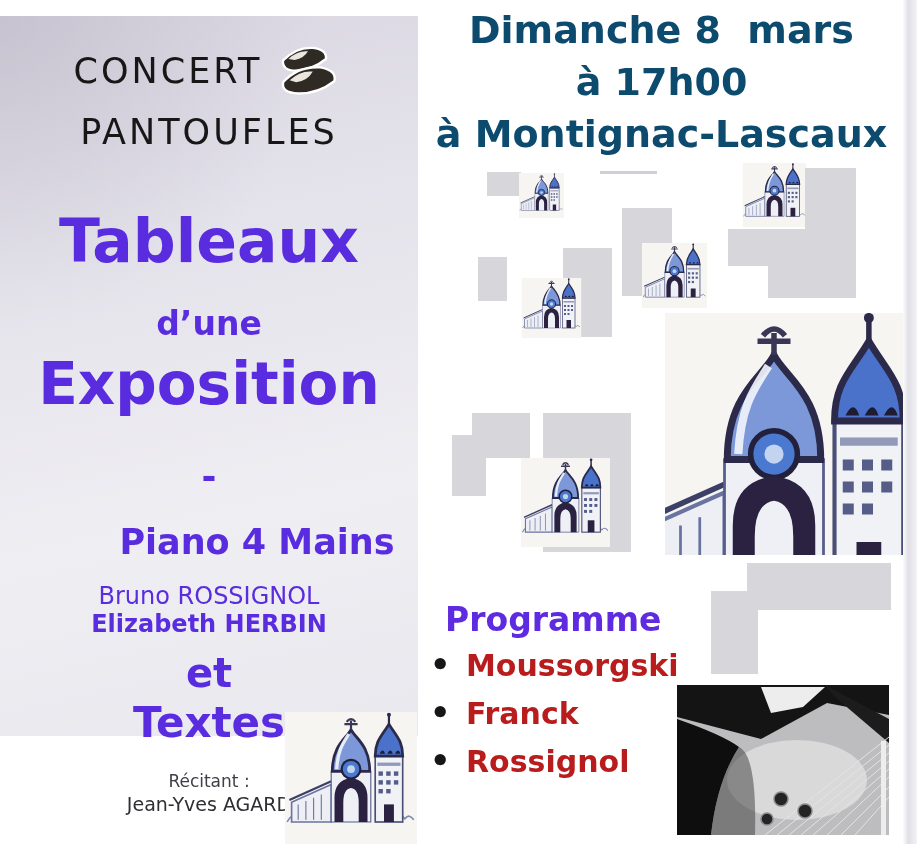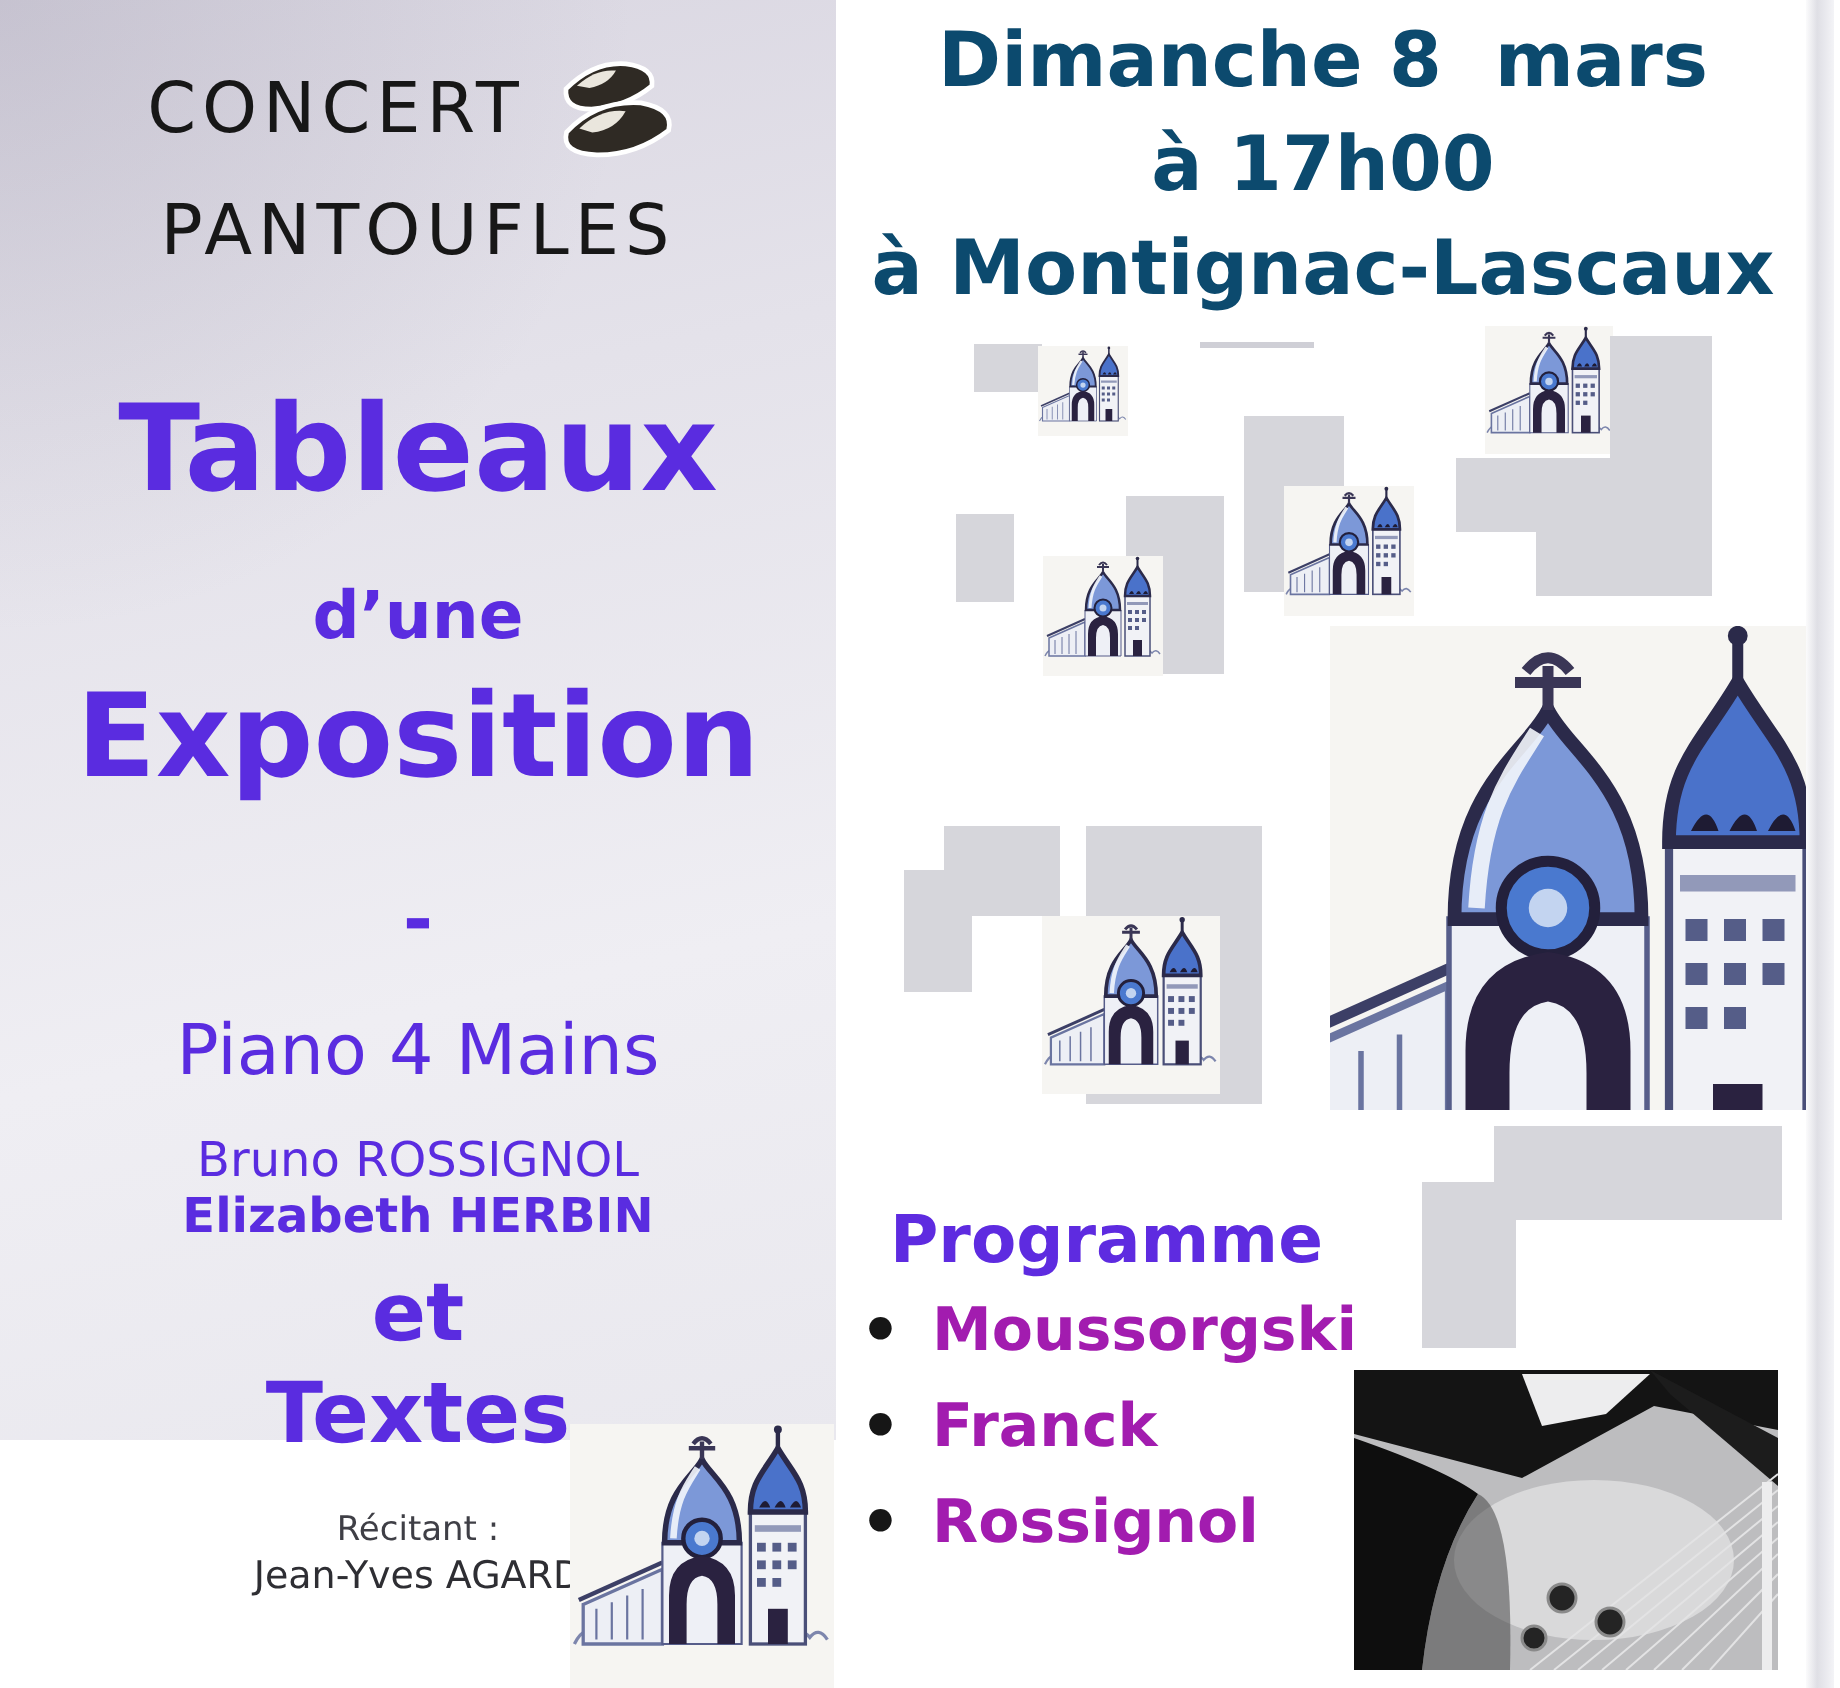--- a/index.html
+++ b/index.html
@@ -3,37 +3,37 @@
 <meta charset="utf-8">
 <style>
   * { margin:0; padding:0; box-sizing:border-box; }
   html,body { background:#ffffff; }
   #poster {
     position:relative; width:920px; height:844px; overflow:hidden;
     background:#ffffff; font-family:"DejaVu Sans","Liberation Sans",sans-serif;
   }
   
   .left-panel {
-    position:absolute; left:0; top:0; width:418px; height:720px;
+    position:absolute; left:0; top:16px; width:418px; height:720px;
     background:
       radial-gradient(circle at 0% 0%, rgba(150,145,165,.28), rgba(150,145,165,0) 38%),
       linear-gradient(168deg, #d9d6e1 0%, #e4e2ea 30%, #efeef3 68%, #e9e8ee 100%);
   }
   .lp-text { position:absolute; left:0; width:418px; text-align:center; color:#171717; }
   .kicker { font-size:35px; letter-spacing:3px; font-weight:400; }
   .concert-row { position:absolute; top:22px; left:0; width:418px;
     display:flex; justify-content:center; align-items:center; gap:10px; }
   .concert-row .kicker-txt { font-size:35px; letter-spacing:3px; color:#171717; }
   .slippers { width:72px; height:64px; margin-top:2px; }
   .purple { color:#5a2ce0;text-align:center; }
   .t1 { top:190px; font-size:60px; font-weight:700; }
   .t2 { top:288px; font-size:33px; font-weight:700; }
   .t3 { top:334px; font-size:58px; font-weight:700; }
   .dash { top:440px; font-size:36px; font-weight:700; }
-  .subtitle { top:506px; font-size:35px; font-weight:400; }
+  .subtitle { top:506px; font-size:35px; font-weight:700;margin-left:48px; }
   .perf1 { top:566px; font-size:24px; font-weight:400; }
   .perf2 { top:594px; font-size:24px; font-weight:700; }
   .etw { top:634px; font-size:40px; font-weight:700; }
   .textes { top:682px; font-size:42px; font-weight:700; }
   .recitant { top:755px; font-size:17px; color:#3f3f46; }
   .recname { top:777px; font-size:19px; color:#2e2e33; }
   .church-box { position:absolute; overflow:hidden; }
   .church-box svg { display:block; width:100%; height:100%; }
   .left-church { left:282px; top:712px; width:138px; height:132px; }
   
@@ -61,21 +61,21 @@
   .r7 { left:125px; top:413px; width:88px; height:139px; }
   .c5 { left:102px; top:458px; width:91px; height:89px; }
   .big-church { left:247px; top:313px; width:239px; height:242px; background:#f0f0f3; }
   .big-church svg { position:absolute; width:330px; height:330px; left:-56px; top:-2px; }
   .rB1 { left:329px; top:563px; width:144px; height:47px; }
   .rB2 { left:293px; top:591px; width:47px; height:83px; }
   .programme-title { position:absolute; left:27px; top:600px;
     color:#5e2be0; font-size:33px; font-weight:700; }
   .programme-list { position:absolute; left:0; top:646px; list-style:none; }
   .programme-list li { position:relative; height:48px; padding-left:48px;
-    font-size:30px; font-weight:700; color:#a21caf; line-height:40px; }
+    font-size:30px; font-weight:700; color:#b91c1c; line-height:40px; }
   .programme-list li::before { content:"\2022"; position:absolute; left:12px; top:0;
     font-size:32px; line-height:38px; color:#161616; }
   .piano-box { position:absolute; left:259px; top:685px; width:212px; height:150px; overflow:hidden; }
   .piano-box svg { display:block; width:100%; height:100%; }
   .edge-band { position:absolute; left:903px; top:0; width:14px; height:844px;
     background:linear-gradient(90deg, #fbfbfc 0%, #dfdfe5 40%, #e9e9ee 70%, #f4f4f7 100%); }
   .hidden-defs { position:absolute; width:0; height:0; overflow:hidden; }
 </style>
 </head>
 <body>

